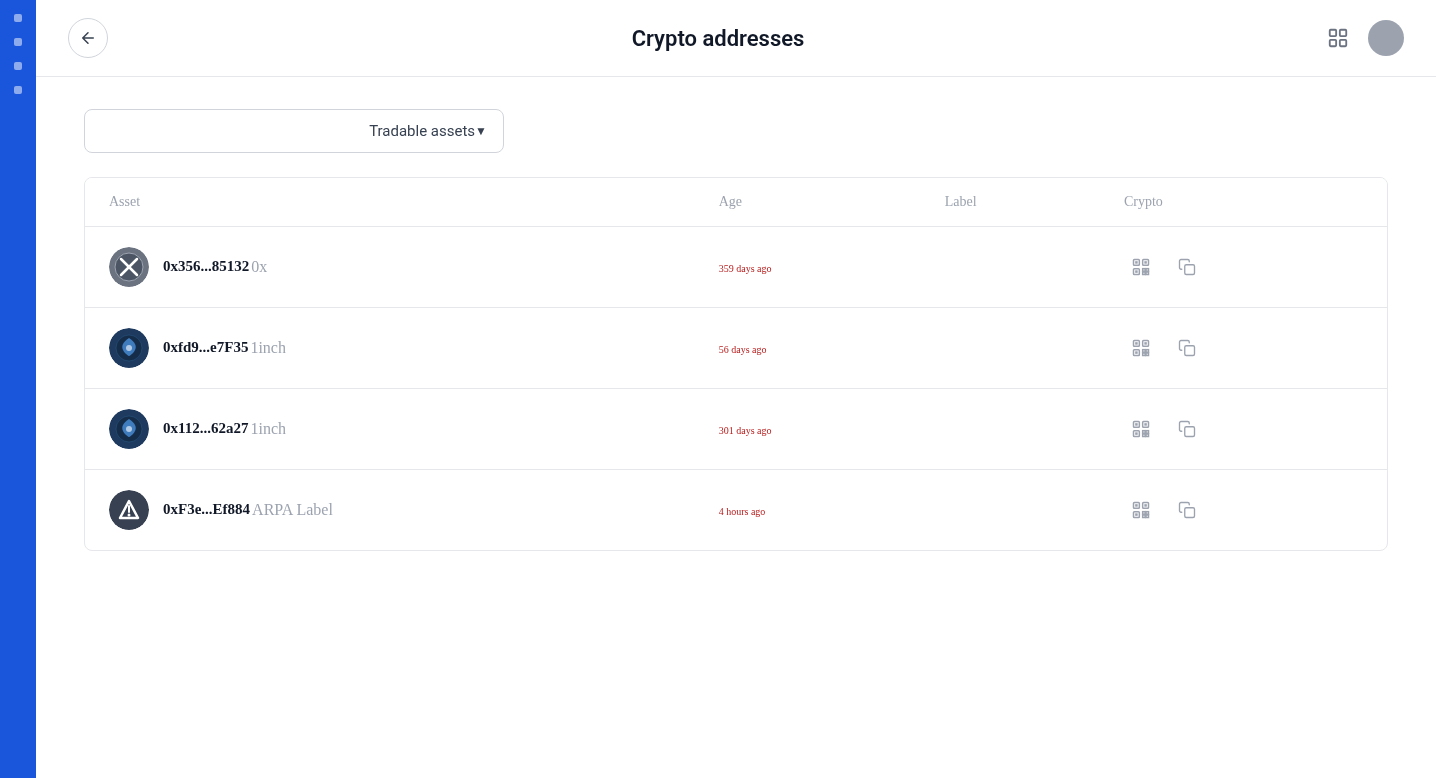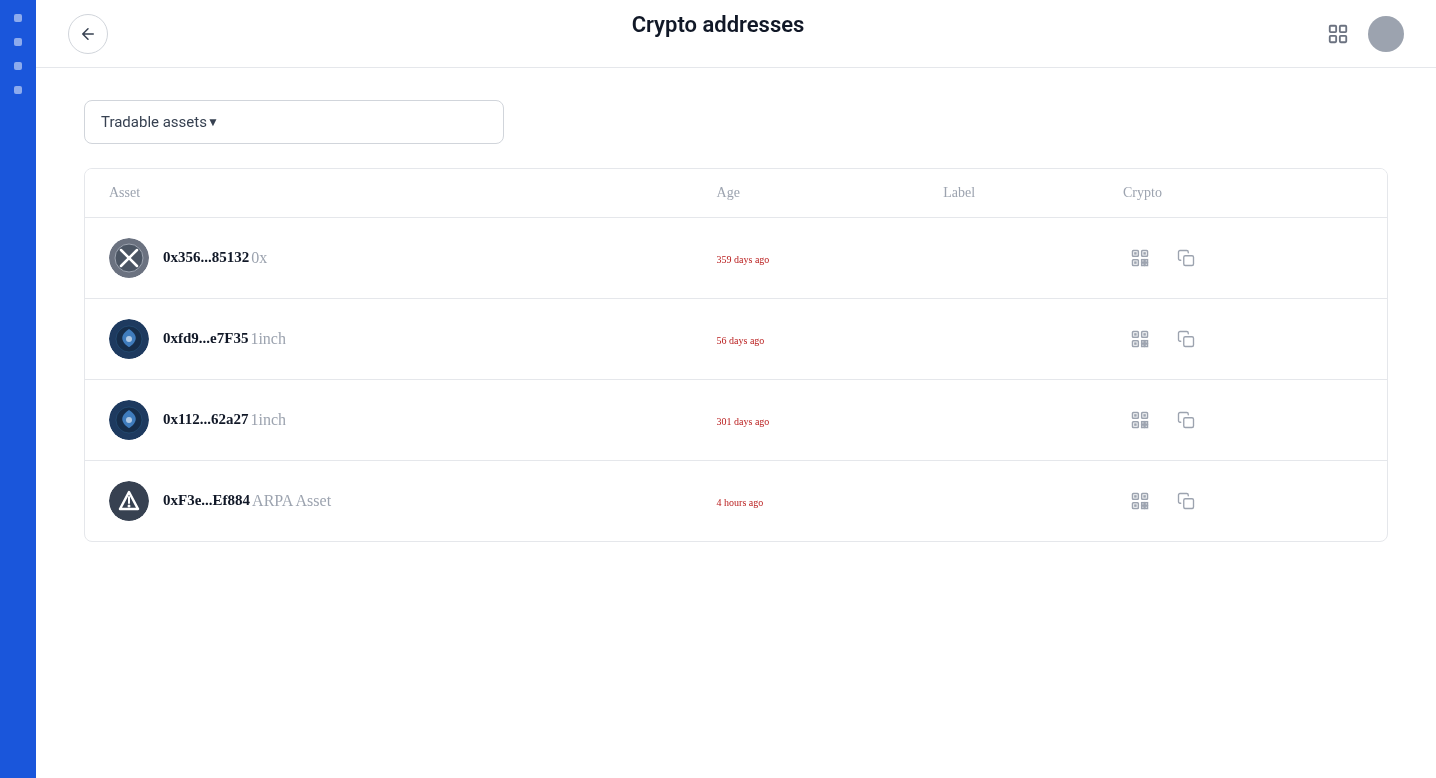--- a/index.html
+++ b/index.html
@@ -35,25 +35,26 @@
     .main-content {
       flex: 1;
       background: #fff;
       display: flex;
       flex-direction: column;
     }
 
     
     .header {
       display: flex;
+      align-items: center;
       justify-content: space-between;
       padding: 12px 32px;
       border-bottom: 1px solid #e5e7eb;
       background: #fff;
-      height: 68px;
+      height: 77px;
     }
 
     .header-left {
       display: flex;
       align-items: center;
       gap: 16px;
     }
 
     .back-button {
       width: 40px;
@@ -115,21 +116,21 @@
     }
 
     
     .filter-container {
       margin-bottom: 24px;
     }
 
     .filter-dropdown {
       display: flex;
       align-items: center;
-      justify-content: flex-start;
+      justify-content: flex-end;
       padding: 12px 16px;
       border: 1.5px solid #d1d5db;
       border-radius: 8px;
       background: #fff;
       width: 420px;
       cursor: pointer;
       font-size: 15px;
       color: #374151;
     }
 
@@ -457,21 +458,21 @@
         <div class="asset-icon">
                     <svg width="40" height="40" viewBox="0 0 40 40">
       <circle cx="20" cy="20" r="20" fill="#374151"></circle>
       <polygon points="20,11 29,28 11,28" fill="none" stroke="#fff" stroke-width="2.5" stroke-linejoin="round"></polygon>
       <line x1="20" y1="16" x2="20" y2="22" stroke="#fff" stroke-width="2" stroke-linecap="round"></line>
       <circle cx="20" cy="25" r="1.5" fill="#fff"></circle>
     </svg>
                   </div>
         <div class="asset-info">
           <span class="asset-address">0xF3e...Ef884</span>
-          <span class="asset-name">ARPA Asset</span>
+          <span class="asset-name">ARPA Label</span>
         </div>
       </div>
     </td>
     <td>
       <span class="age-text">4 hours ago</span>
     </td>
     <td>
       <span></span>
     </td>
     <td>

